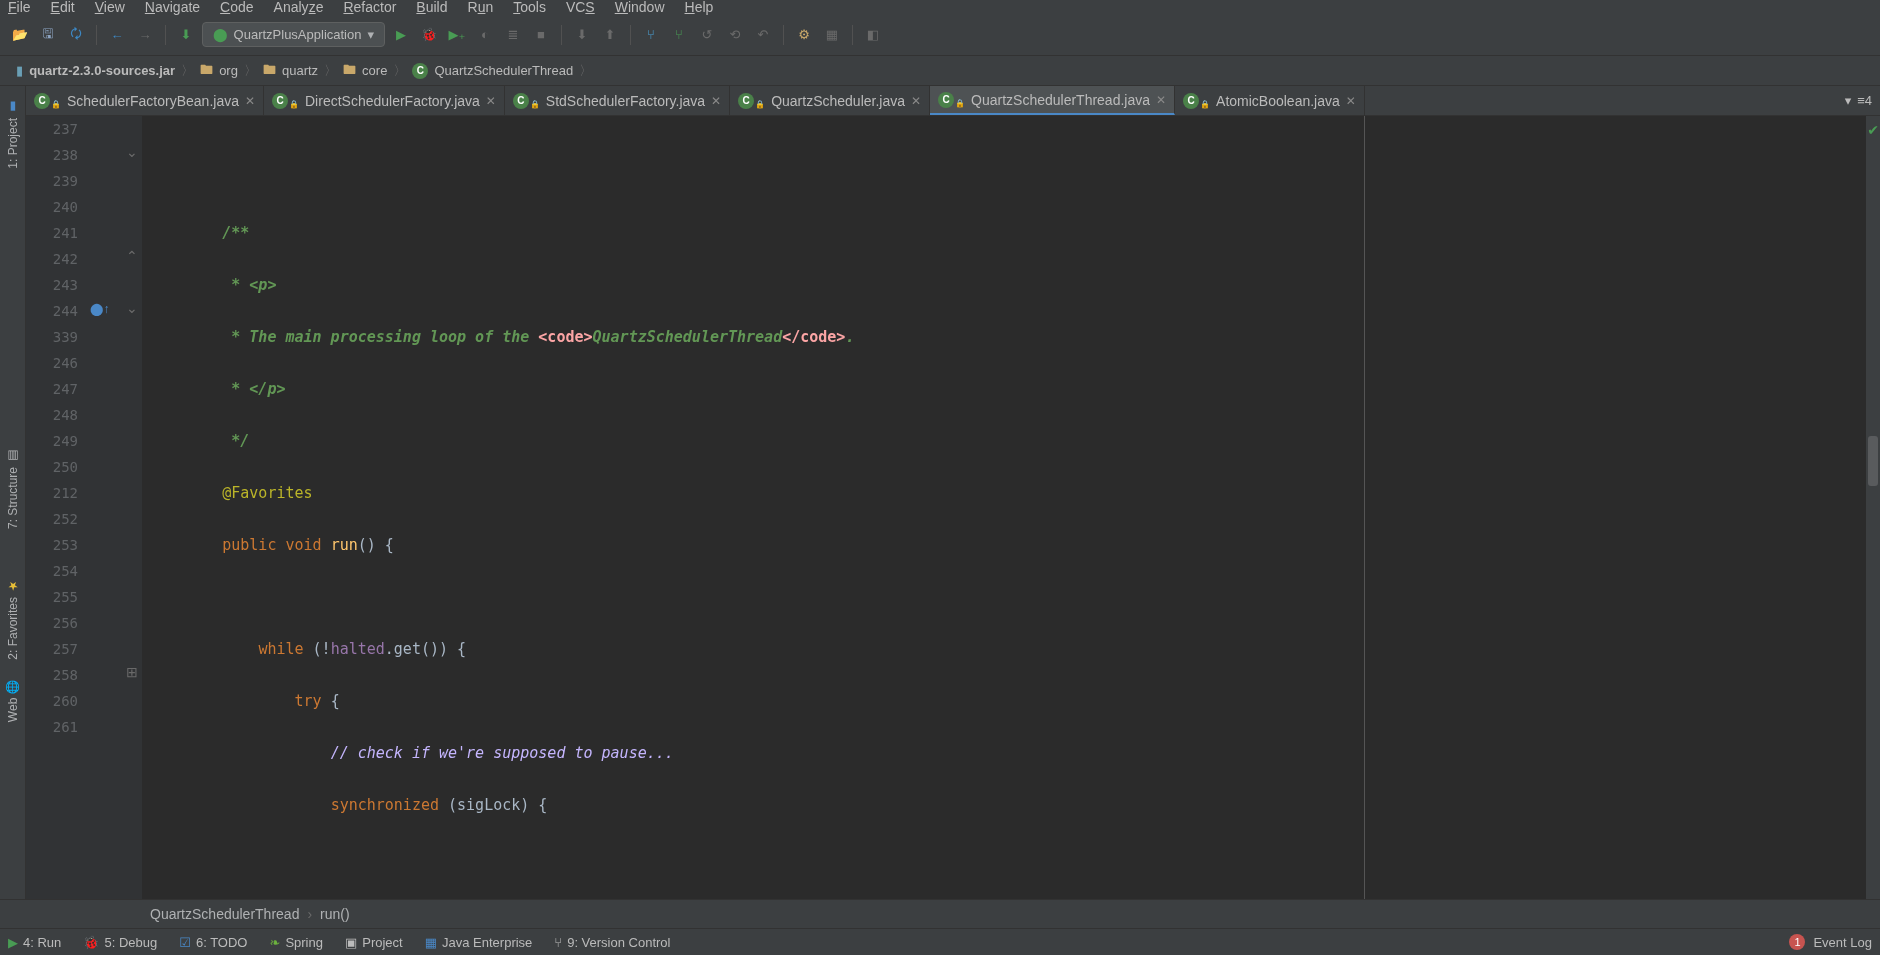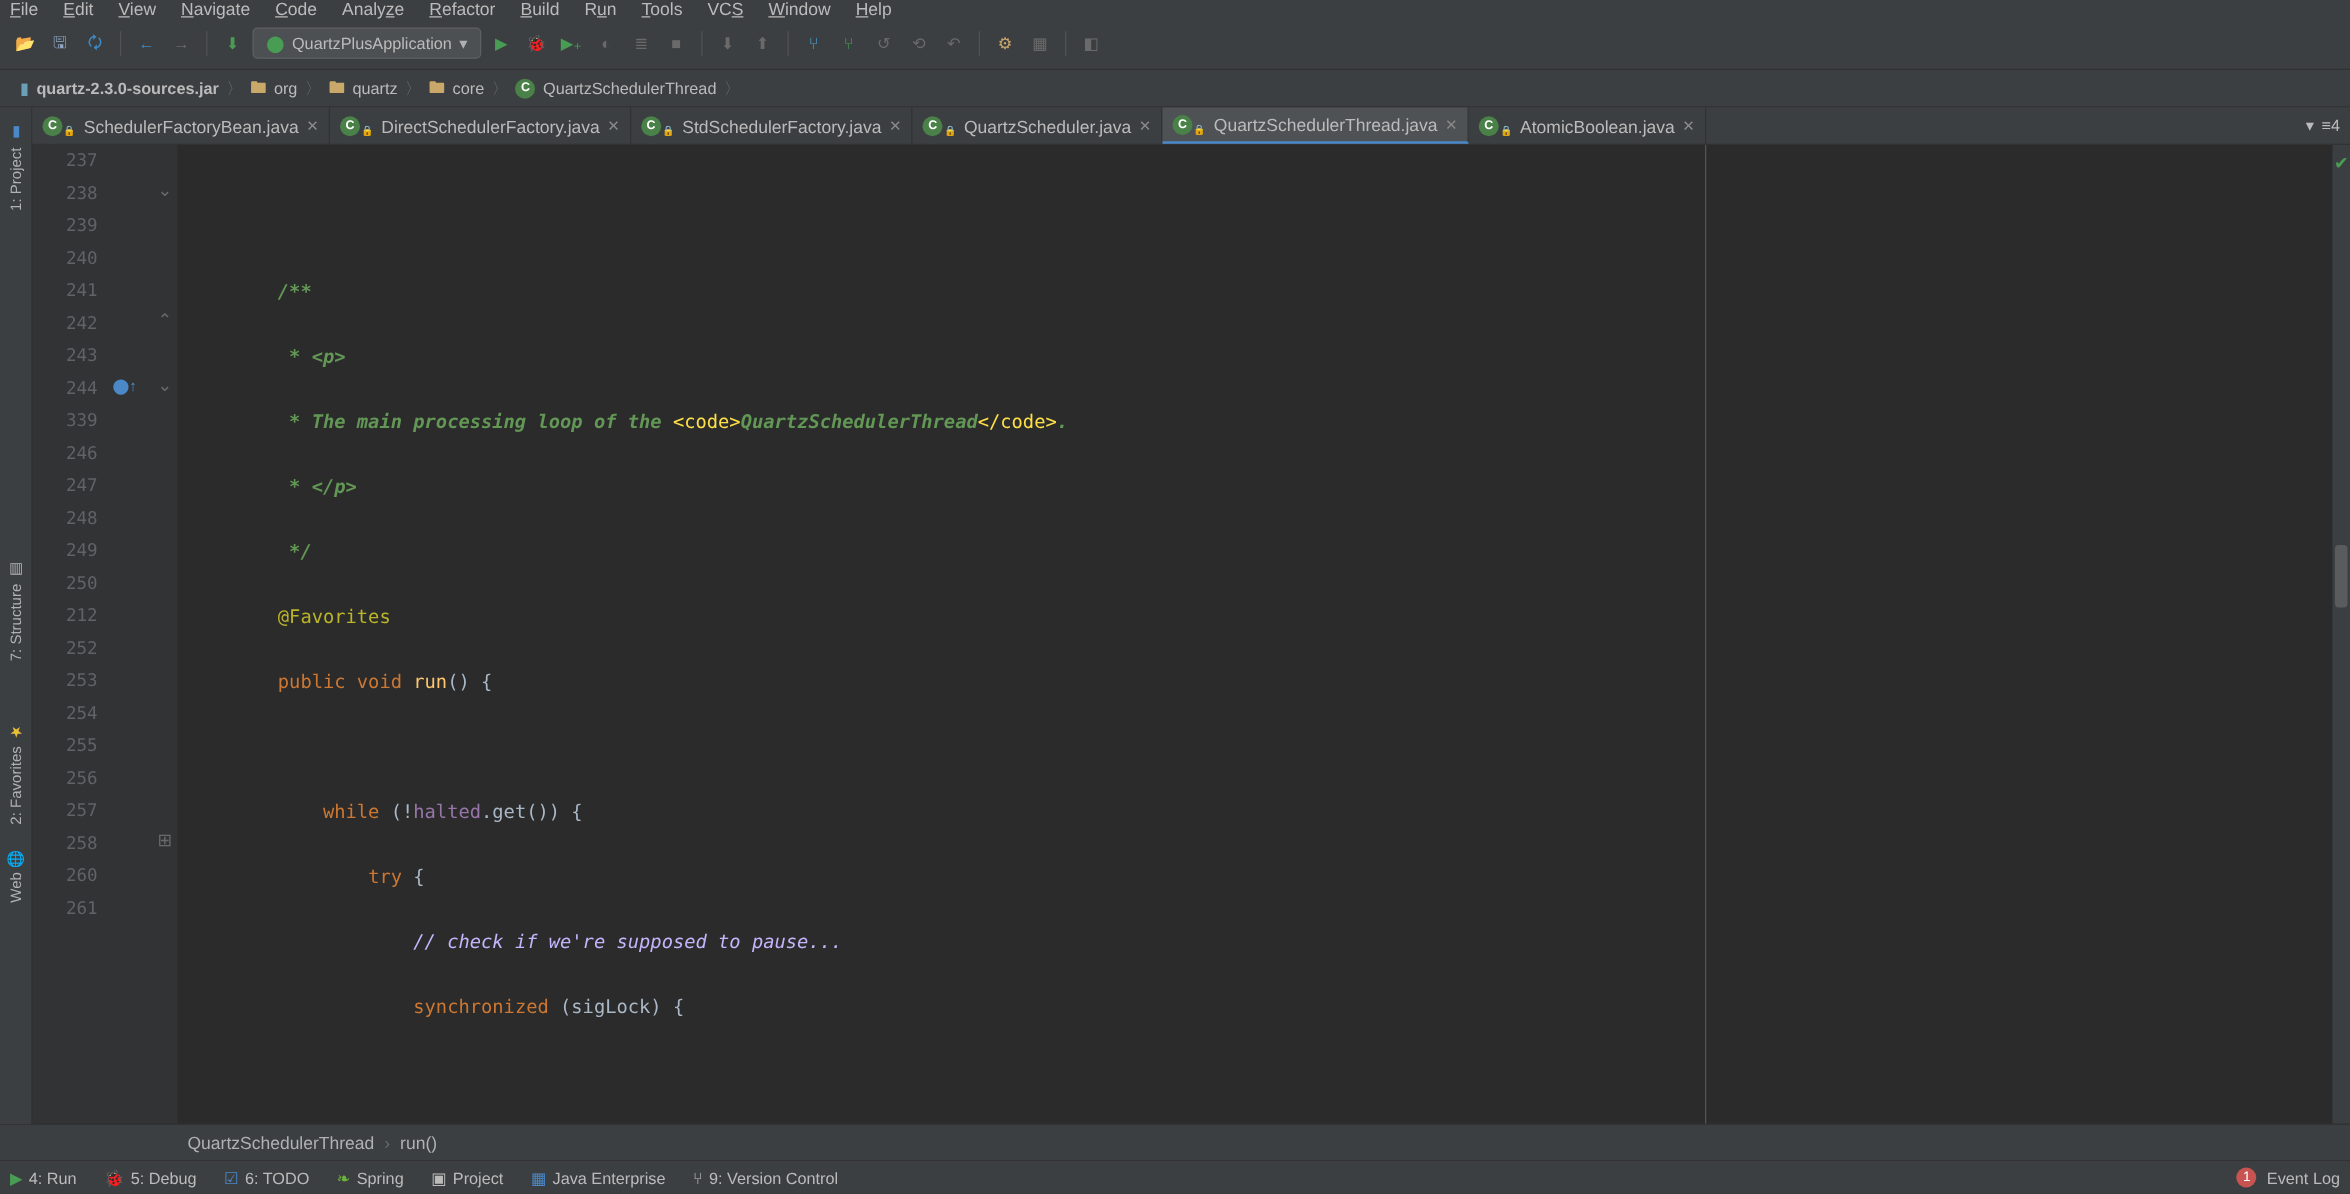--- a/index.html
+++ b/index.html
@@ -152,21 +152,21 @@
   font-size: 15px;
   line-height: 26px;
   white-space: pre;
   color: #a9b7c6;
   padding-left: 8px;
   position: relative;
 }
 .code-line { height: 26px; }
 .c-comment { color: #c4b5fd; font-style: italic; margin-top: 48px; }
 .c-doc { color: #629755; font-style: italic; font-weight: bold;}
-.c-doctag { color: #fde047; }
+.c-doctag { color: #fca5a5; font-weight: bold; }
 .c-anno { color: #bbb529; }
 .c-keyword { color: #cc7832; }
 .c-method { color: #ffc66d; }
 .c-field { color: #9876aa; }
 .c-num { color: #6897bb; }
 .vline {
   position: absolute;
   top: 0; bottom: 0;
   width: 1px;
   background: #555555;

